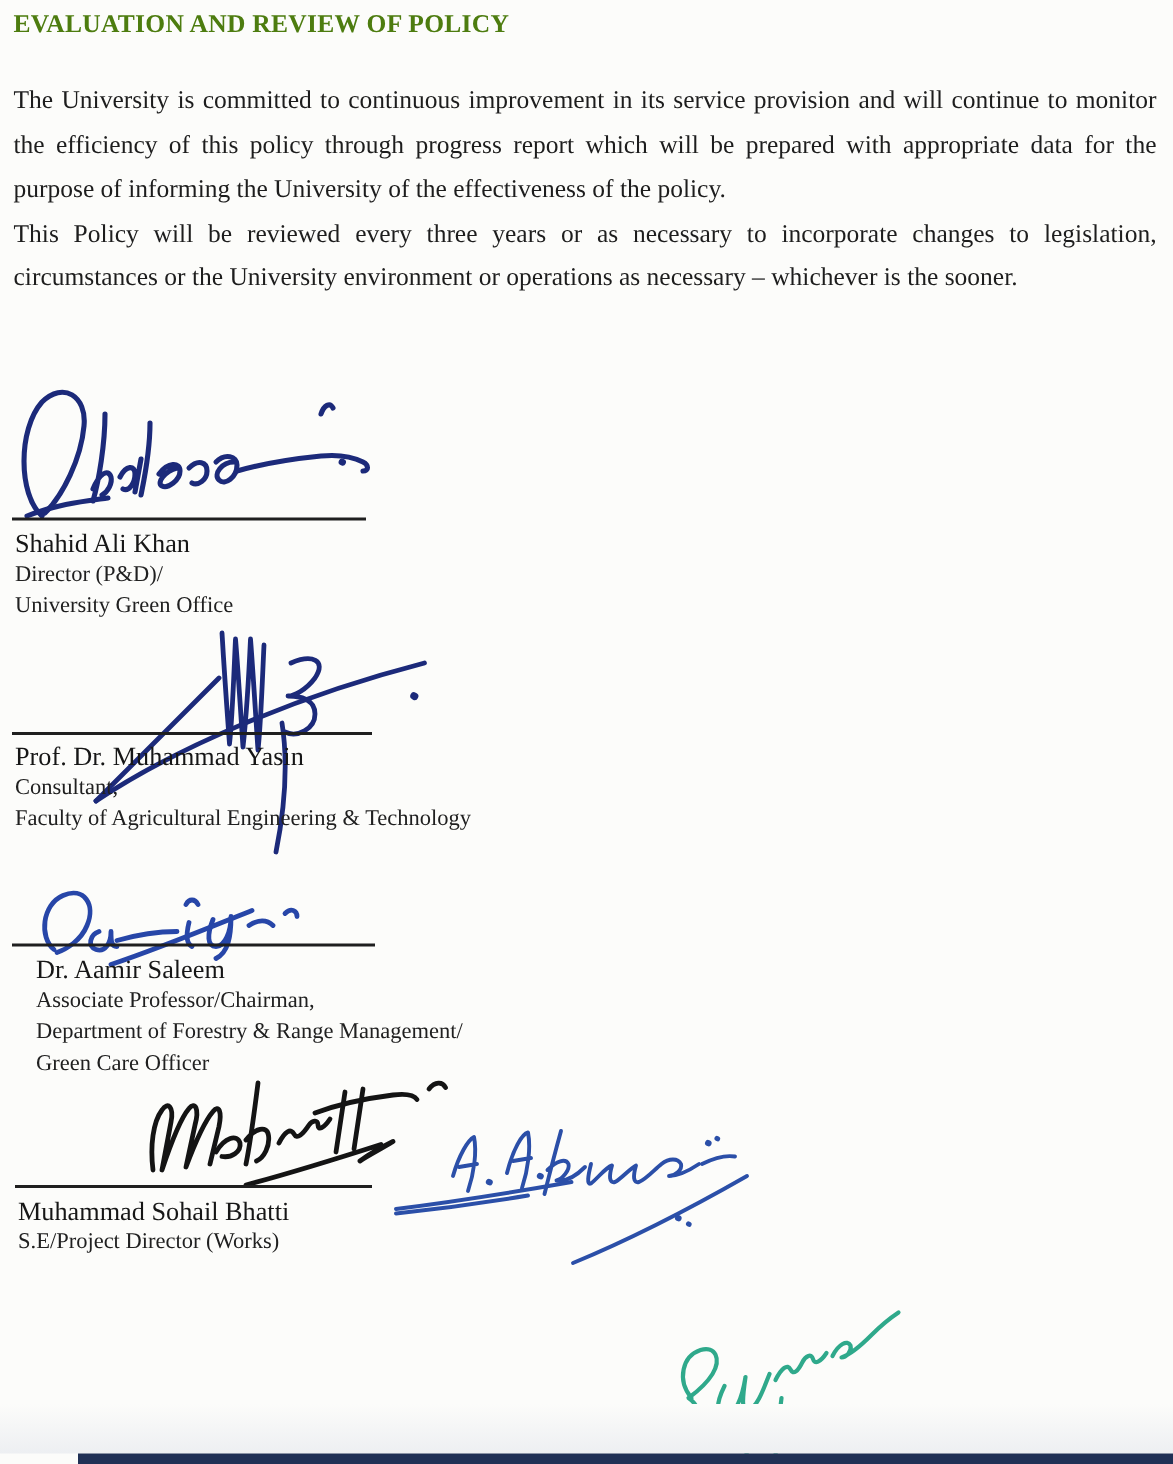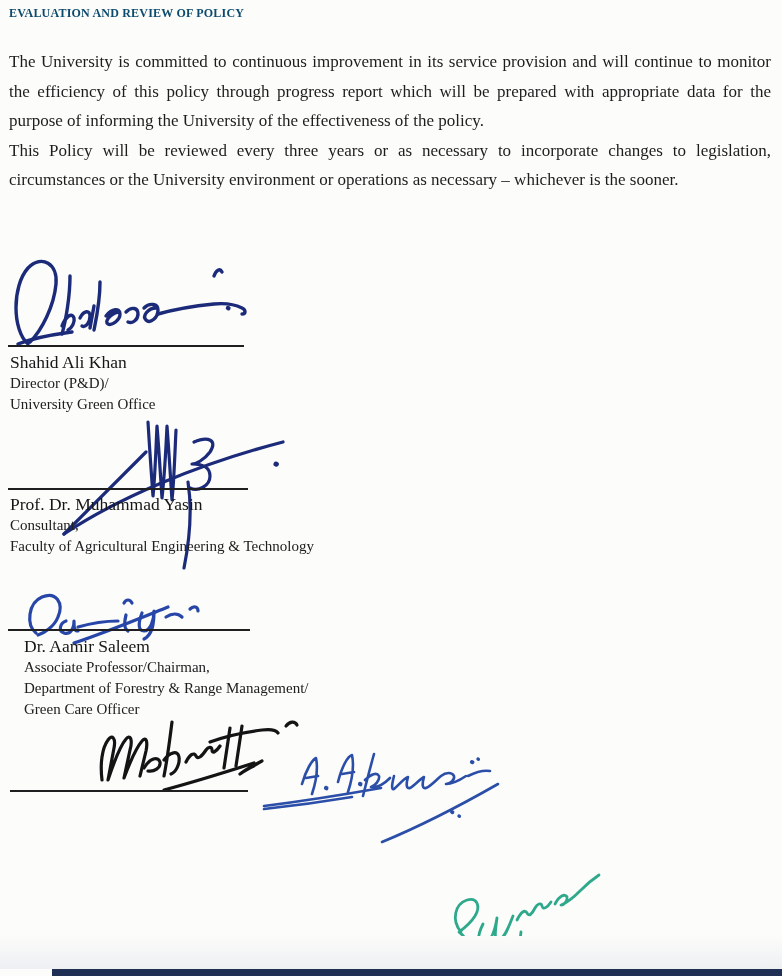--- a/index.html
+++ b/index.html
@@ -12,25 +12,25 @@
     font-family: "Liberation Serif", serif;
     color: #1b1b1b;
   }
   .text-area {
     position: absolute;
     left: 9px;
     top: 6px;
     width: 762px;
   }
   .heading {
-    font-size: 12px;
+    font-size: 17px;
     font-weight: bold;
     letter-spacing: 0.2px;
     margin: 0 0 26px 0;
-    color: #0c4a6e;
+    color: #4d7c0f;
   }
   .para {
     font-size: 17px;
     line-height: 29.6px;
     text-align: justify;
     margin: 0;
     color: #1d1d1d;
   }
   .sig-svg { position: absolute; }
   .sig-svg path { fill: none; stroke-linecap: round; stroke-linejoin: round; }
@@ -141,20 +141,24 @@
       <path d="M54,62 C60,52 68,50 70,56 C71,62 64,66 58,65"></path>
       <path d="M82,16 C79,40 76,60 74,70 M74,54 C80,46 88,44 89,51 C90,58 86,66 81,68"></path>
       <path d="M96,56 C100,48 104,46 106,50 C108,54 112,50 116,44 C118,41 122,40 122,44 C122,48 126,46 130,40"></path>
       <path d="M140,22 L134,62 M152,20 L146,60"></path>
       <path d="M120,36 C136,30 156,26 172,24 C180,23 186,24 188,27"></path>
       <path d="M196,20 C200,15 205,15 207,19"></path>
       <path d="M74,84 C104,76 136,66 164,57 M150,68 C158,62 166,58 172,55 C164,60 156,64 150,68"></path>
     </g>
   </svg>
   <div class="sig-rule" style="left:10px; top:790px; width:238px"></div>
+  <div class="sig-text" style="left:12px; top:796px">
+    <div class="sig-name">Muhammad Sohail Bhatti</div>
+    <div class="sig-title">S.E/Project Director (Works)</div>
+  </div>
 
   <svg class="sig-svg" style="left:256px; top:746px" width="264" height="106" viewBox="0 0 264 106">
     <g stroke-width="2.6" stroke="#2b4fa8">
       <path d="M8,60 C40,56 80,50 125,42 M8,63 C36,60 66,56 96,51"></path>
       <path d="M46,38 C50,24 56,14 60,12 C62,22 60,36 56,48 M50,32 L62,30"></path>
       <path d="M70,42 l0.4,0.2" stroke-width="4.2"></path>
       <path d="M82,36 C86,20 92,10 96,9 C98,19 96,34 92,46 M86,28 L98,26"></path>
       <path d="M104,38 l0.4,0.2" stroke-width="4.2"></path>
       <path d="M118,8 C113,26 109,42 107,50 M109,34 C115,28 121,26 123,30 C124,34 119,40 115,41 C121,42 128,38 134,32"></path>
       <path d="M138,30 C136,38 135,44 138,43 C142,40 148,32 152,31 C150,38 150,43 154,42 C158,40 164,33 168,31 C166,38 166,43 170,42 C175,40 180,34 185,30 C190,26 196,26 198,30 C199,34 194,38 190,38 C196,38 204,34 210,30"></path>

